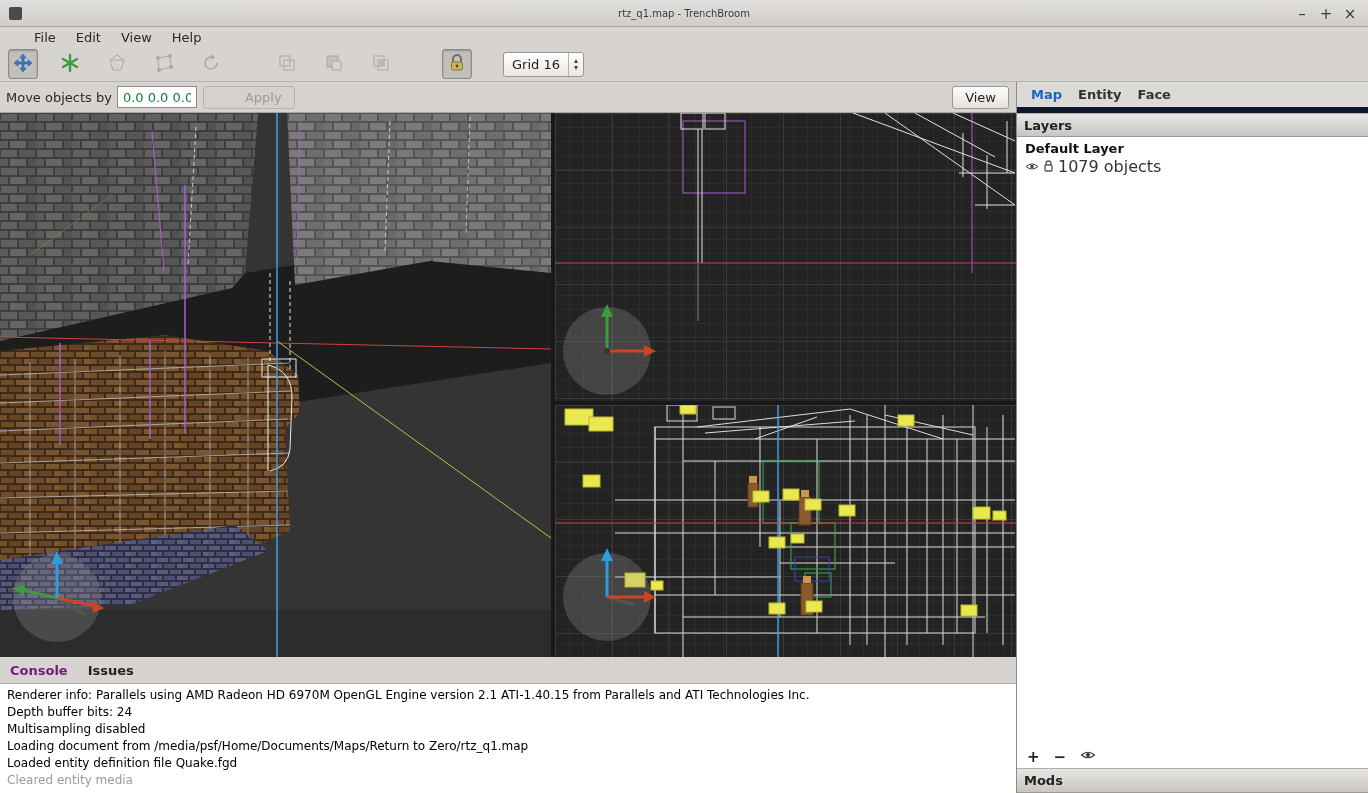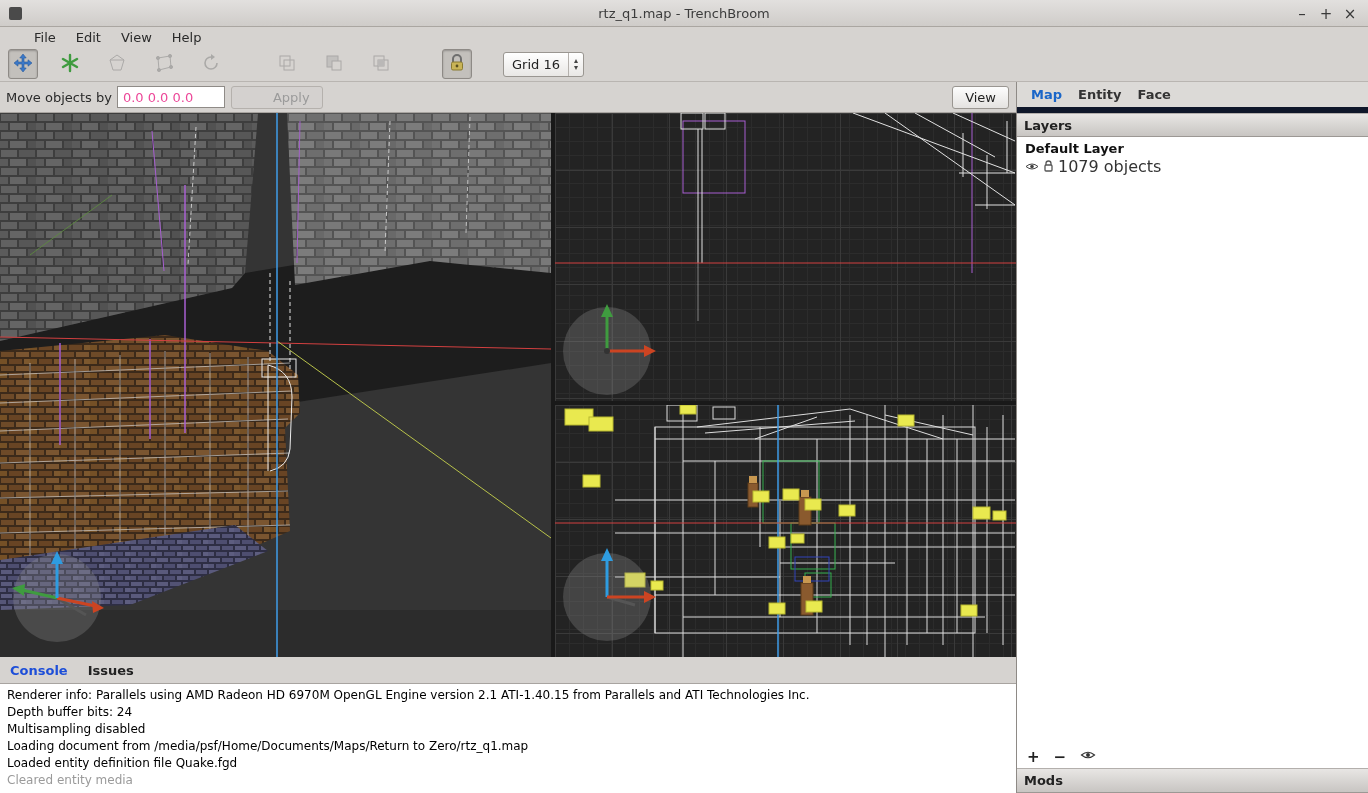--- a/index.html
+++ b/index.html
@@ -5,21 +5,21 @@
   * { margin:0; padding:0; box-sizing:border-box; }
   html,body { width:1368px; height:793px; overflow:hidden; }
   body { font-family:"DejaVu Sans", "Liberation Sans", sans-serif; font-size:13px; color:#2a2a2a; background:#d6d3d0; }
   #app { position:relative; width:1368px; height:793px; background:#d6d3d0; outline:1px solid #7c7873; }
 
   
   .titlebar { position:absolute; left:0; top:0; width:1368px; height:27px;
     background:linear-gradient(#e2e0de,#cfccc9); border-bottom:1px solid #aaa6a1;
     display:flex; align-items:center; }
   .win-icon { position:absolute; left:9px; top:7px; width:13px; height:13px; background:#4a4a4a; border-radius:2px; }
-  .title { flex:1; text-align:center; color:#3c3c3c; font-size:13px; }
+  .title { flex:1; text-align:center; color:#3c3c3c; font-size:10px; }
   .winbtns { position:absolute; right:6px; top:0; height:27px; display:flex; align-items:center; }
   .winbtns span { width:24px; text-align:center; color:#3a3a3a; font-size:15px; cursor:default; }
 
   
   .menubar { position:absolute; left:0; top:27px; width:1368px; height:20px; background:#d6d3d0;
     display:flex; align-items:center; padding-left:4px;margin-left:20px; }
   .menu-item { padding:2px 10px; color:#2a2a2a; }
 
   
   .toolbar { position:absolute; left:0; top:47px; width:1368px; height:35px; background:#d6d3d0;
@@ -32,21 +32,21 @@
   .grid-select { height:25px; display:flex; align-items:center; background:linear-gradient(#ffffff,#e9e7e5);
     border:1px solid #9a9691; border-radius:3px; margin-left:14px; }
   .grid-select .gval { padding:0 8px; color:#222; }
   .spinner { width:15px; height:100%; border-left:1px solid #b5b1ad; display:flex; flex-direction:column;
     align-items:center; justify-content:center; font-size:8px; line-height:7px; color:#444; }
 
   
   .actionbar { position:absolute; left:0; top:82px; width:1016px; height:31px; background:#d6d3d0;
     border-bottom:1px solid #a8a4a0; display:flex; align-items:center; padding-left:6px; }
   .ab-label { margin-right:5px; }
-  .ab-input { width:108px; height:22px; border:1px solid #8f8b87; background:#fff; font:13px "DejaVu Sans",sans-serif; padding:1px 5px; color:#ec4899; }
+  .ab-input { width:80px; height:22px; border:1px solid #8f8b87; background:#fff; font:13px "DejaVu Sans",sans-serif; padding:1px 5px; color:#15803d; }
   .btn { height:23px; padding:1px 12px; margin-left:6px; background:linear-gradient(#fdfdfd,#e4e2e0);
     border:1px solid #9a9691; border-radius:3px; font:13px "DejaVu Sans",sans-serif; color:#222; }
   .btn.disabled { color:#9b9b9b; background:#d4d1cf; border-color:#b5b1ad;padding-left:41px; }
   .view-btn { position:absolute; right:7px; top:4px; }
 
   
   .viewport3d { position:absolute; left:0; top:113px; width:551px; height:544px; background:#343434; overflow:hidden; }
   .div-v { position:absolute; left:551px; top:113px; width:4px; height:544px; background:#191919; }
   .view2d { position:absolute; background-color:#232323;
     background-image:
@@ -57,21 +57,21 @@
     background-size:57px 57px,57px 57px,14px 14px,14px 14px; overflow:hidden; }
   .view2d.top { left:555px; top:113px; width:461px; height:288px; }
   .div-h { position:absolute; left:555px; top:401px; width:461px; height:4px; background:#191919; }
   .view2d.bottom { left:555px; top:405px; width:461px; height:252px; }
   .viewport3d svg, .view2d svg { position:absolute; left:0; top:0; }
 
   
   .console-tabs { position:absolute; left:0; top:657px; width:1016px; height:27px; background:#d6d3d0;
     border-bottom:1px solid #a8a4a0; display:flex; align-items:center; padding-left:10px; gap:20px; }
   .ctab { font-weight:bold; color:#222; }
-  .ctab.active { color:#1d4ed8;text-align:center; }
+  .ctab.active { color:#701a75;text-align:center; }
   .console-body { position:absolute; left:0; top:684px; width:1016px; height:109px; background:#fff;
     font-size:12px; line-height:17px; padding:3px 7px; overflow:hidden; color:#000; }
   .cline.muted { color:#9a9a9a; }
 
   
   .inspector { position:absolute; left:1016px; top:82px; width:352px; height:711px; background:#fff; border-left:1px solid #8e8a86; }
   .insp-tabs { position:absolute; left:0; top:0; width:352px; height:31px; background:#dcdad7;
     border-bottom:6px solid #0f172a; display:flex; align-items:center; gap:8px; padding-left:10px; }
   .itab { font-weight:bold; color:#333; padding:2px 4px; }
   .itab.active { color:#1a66c8; }

